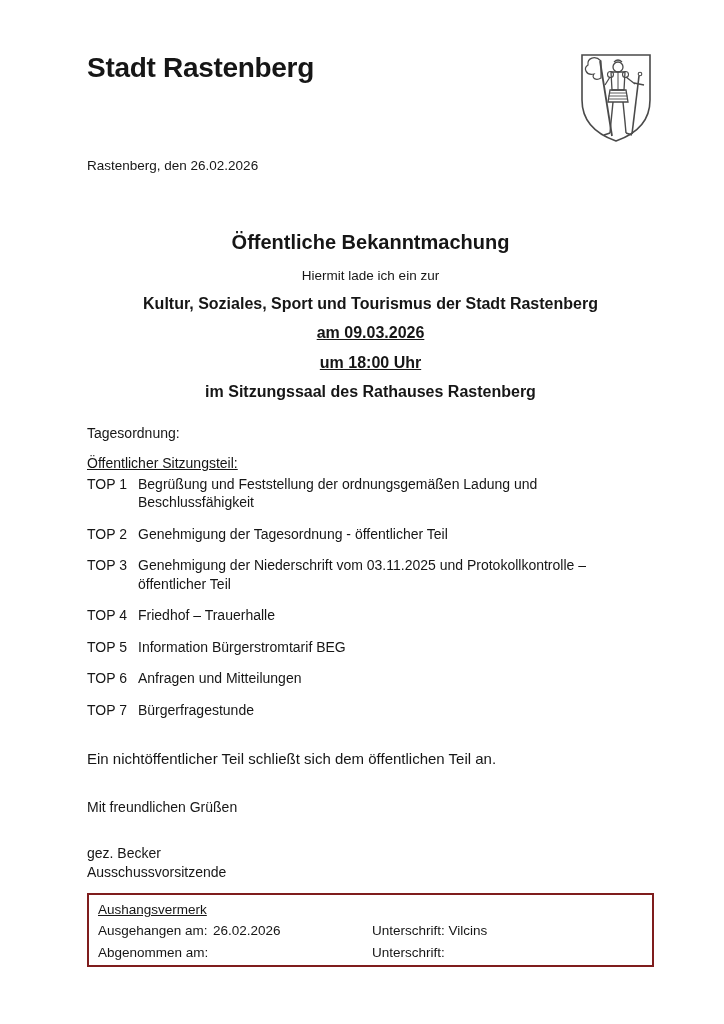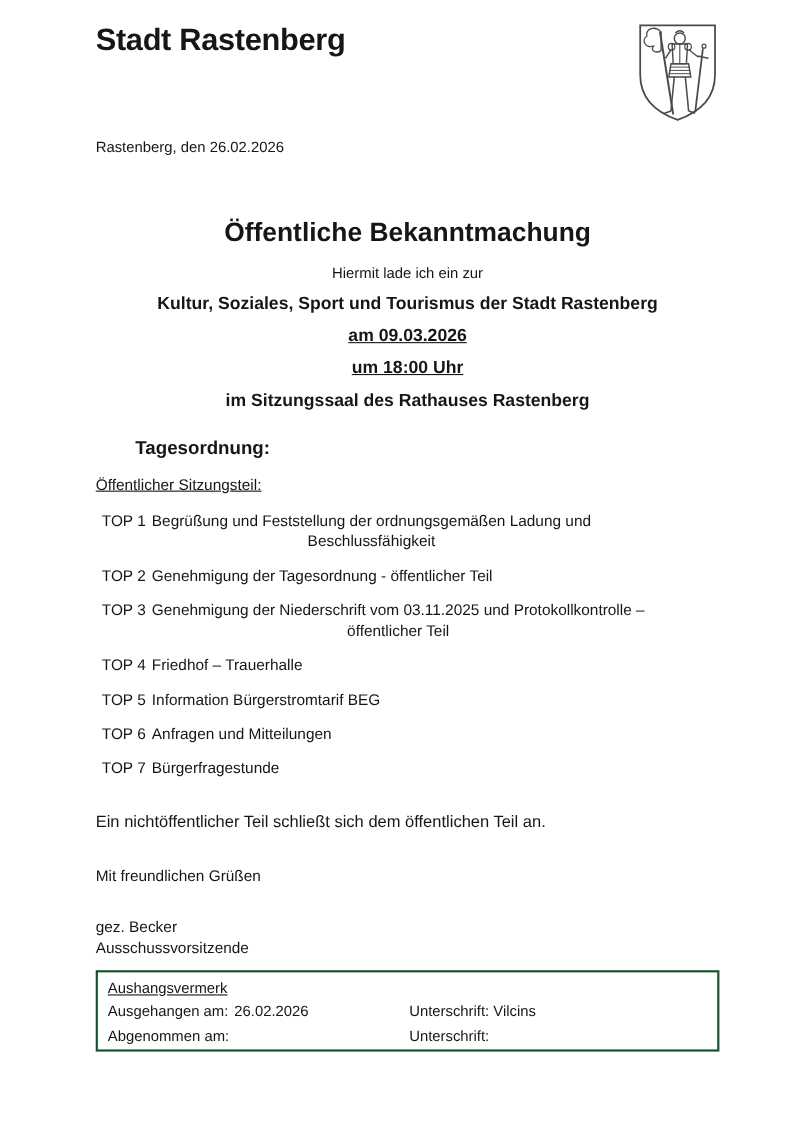--- a/index.html
+++ b/index.html
@@ -2,51 +2,51 @@
 <html><head>
 <meta charset="utf-8">
 <style>
   html, body { margin: 0; padding: 0; background: #ffffff; }
   .page {
     position: relative;
     width: 724px;
     height: 1024px;
     box-sizing: border-box;
     background: #ffffff;
-    padding: 16px 70px 10px 87px;
+    padding: 48px 70px 10px 87px;
     font-family: "Liberation Sans", "DejaVu Sans", sans-serif;
     color: #161616;
     overflow: hidden;
   }
   .header { display: flex; justify-content: space-between; align-items: flex-start; height: 96px; }
   .page-title { margin: 4px 0 0 0; font-size: 28px; font-weight: bold; letter-spacing: -0.3px; }
   .crest { width: 76px; height: 92px; margin-top: 4px; }
   .crest path, .crest line, .crest circle { stroke: #4a4a4a; fill: none; }
 
   .dateline { margin-top: 14px; font-size: 13.5px; }
 
   .center-block { margin-top: 57px; text-align: center; line-height: 1.2; }
-  .doc-title { font-size: 24px; font-weight: bold; margin: 0 0 14px 0; }
+  .doc-title { font-size: 20px; font-weight: bold; margin: 0 0 14px 0; }
   .intro { font-size: 13.5px; margin: 0 0 10px 0; }
   .line-bold { font-size: 16px; font-weight: bold; margin: 0 0 10px 0; }
   .u { text-decoration: underline; }
 
-  .agenda-heading { margin-top: 24px; font-size: 17px; font-weight: bold; margin-left: 36px; }
+  .agenda-heading { margin-top: 24px; font-size: 14px; font-weight: normal; }
   .section-label { margin-top: 14px; font-size: 14px; text-decoration: underline; }
 
-  .agenda-list { margin-top: 16px; text-align: center; }
+  .agenda-list { margin-top: 4px; }
   .agenda-item { display: flex; font-size: 14px; line-height: 1.32; margin-bottom: 13px; }
   .agenda-label { width: 51px; flex: none; }
   .agenda-text { white-space: pre-line; }
 
   .closing-note { margin-top: 31px; font-size: 15px; font-weight: normal; }
   .greeting { margin-top: 32px; font-size: 14px; }
   .signature { margin-top: 29px; font-size: 14px; line-height: 1.35; }
 
-  .notice-box { margin-top: 11px; border: 2px solid #14532d; padding: 7px 9px 4px 9px; }
+  .notice-box { margin-top: 11px; border: 2px solid #7f1d1d; padding: 7px 9px 4px 9px; }
   .notice-heading { font-size: 13.5px; text-decoration: underline; }
   .notice-row { display: grid; grid-template-columns: 115px 159px 1fr; margin-top: 5px; font-size: 13.5px; line-height: 1.28; }
 </style>
 </head>
 <body>
 
 <div class="page">
 
   <div class="header">
     <h1 class="page-title">Stadt Rastenberg</h1>

